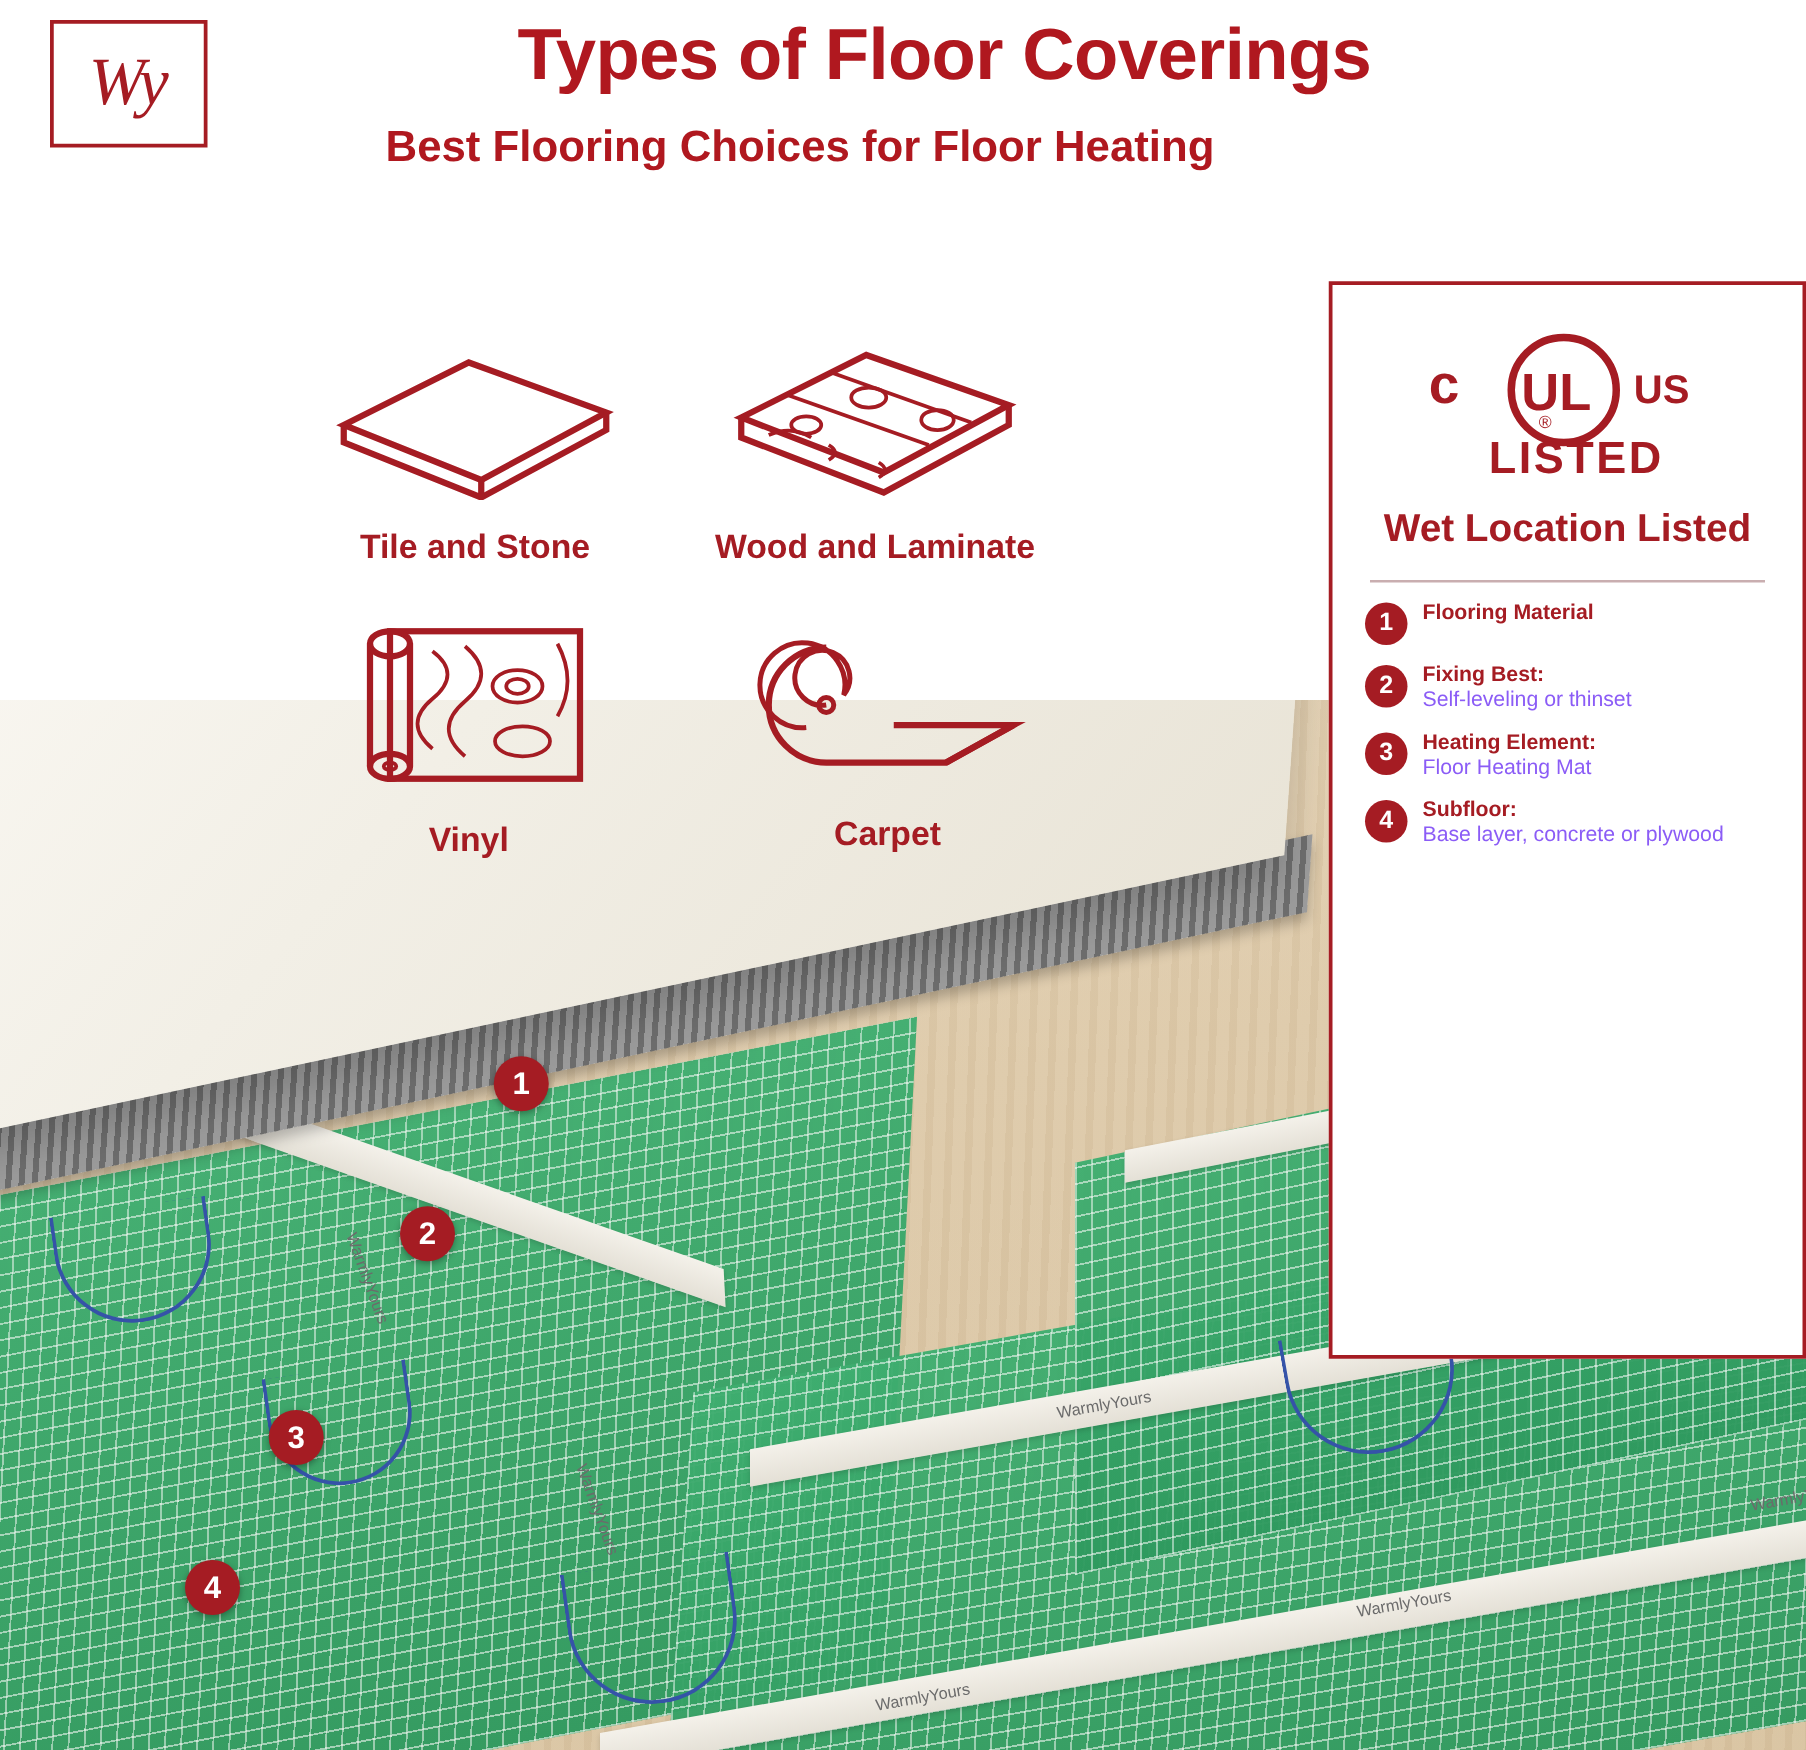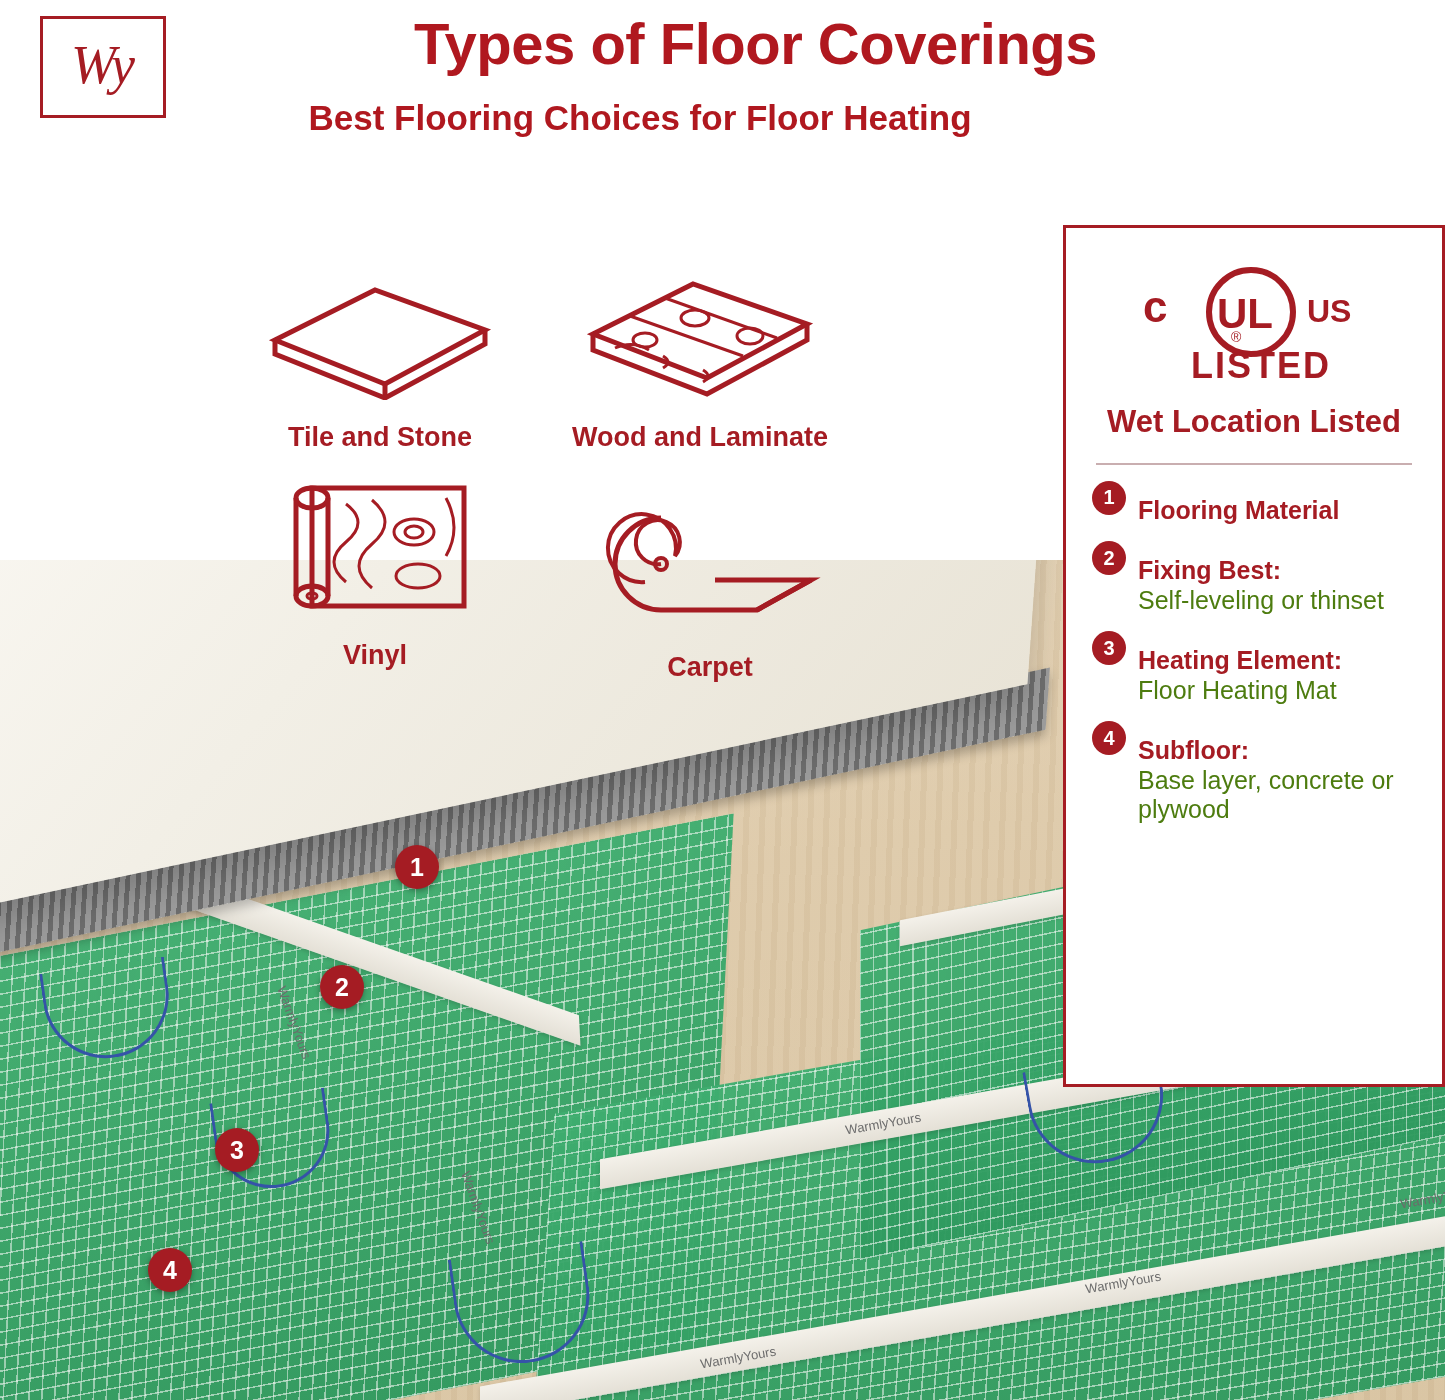--- a/index.html
+++ b/index.html
@@ -82,22 +82,22 @@
   .ul-wrap{text-align:center;margin-top:20px;}
   .panel h2{color:#a51c23;font-size:31px;line-height:1.18;margin:16px 0 0;text-align:center;font-weight:bold;}
   .panel h3{color:#a51c23;font-size:31px;line-height:1.18;margin:14px 0 0;text-align:center;font-weight:bold;}
   .rule{height:2px;background:#c9aeb0;margin:22px 4px 14px;}
   .legend-row{display:flex;align-items:flex-start;margin-bottom:14px;}
   .badge{
     flex:0 0 auto;width:34px;height:34px;border-radius:50%;background:#a51c23;color:#fff;
     font-size:20px;font-weight:bold;display:flex;align-items:center;justify-content:center;
     margin-right:12px;margin-top:2px;
   }
-  .legend-txt{color:#a51c23;font-size:25px;line-height:1.18;font-weight:bold;margin-top:17px;}
-  .legend-txt .sub{display:block;font-weight:normal;color:#4d7c0f;}
+  .legend-txt{color:#a51c23;font-size:17px;line-height:1.18;font-weight:bold;}
+  .legend-txt .sub{display:block;font-weight:normal;color:#8b5cf6;}
 
   
   .callout{
     position:absolute;width:44px;height:44px;border-radius:50%;
     background:#a51c23;color:#fff;font-size:25px;font-weight:bold;
     display:flex;align-items:center;justify-content:center;
     box-shadow:0 2px 6px rgba(0,0,0,.35);
   }
   .wm{position:absolute;color:#6b6b6b;font-size:13px;font-family:"Liberation Sans",sans-serif;white-space:nowrap;}
 </style>
@@ -159,21 +159,21 @@
       <ellipse cx="60" cy="62" rx="12" ry="7" fill="none" stroke="#a51c23" stroke-width="3"></ellipse>
       <ellipse cx="110" cy="40" rx="14" ry="8" fill="none" stroke="#a51c23" stroke-width="3"></ellipse>
       <ellipse cx="165" cy="58" rx="13" ry="8" fill="none" stroke="#a51c23" stroke-width="3"></ellipse>
       <path d="M30 70 q18 -8 34 2" fill="none" stroke="#a51c23" stroke-width="3"></path>
       <path d="M118 92 q10 6 0 12" fill="none" stroke="#a51c23" stroke-width="3"></path>
       <path d="M78 78 q10 6 0 12" fill="none" stroke="#a51c23" stroke-width="3"></path>
     </svg>
     <div class="lbl">Wood and Laminate</div>
   </div>
 
-  <div class="cov" style="left:230px;top:478px;width:290px;">
+  <div class="cov" style="left:230px;top:495px;width:290px;">
     <svg width="215" height="140" viewBox="0 0 215 140">
       <rect x="44" y="10" width="152" height="118" fill="none" stroke="#a51c23" stroke-width="5"></rect>
       <ellipse cx="44" cy="20" rx="16" ry="10" fill="none" stroke="#a51c23" stroke-width="5"></ellipse>
       <path d="M28 20 v98" stroke="#a51c23" stroke-width="5" fill="none"></path>
       <path d="M60 20 v98" stroke="#a51c23" stroke-width="5" fill="none"></path>
       <ellipse cx="44" cy="118" rx="16" ry="10" fill="none" stroke="#a51c23" stroke-width="5"></ellipse>
       <ellipse cx="44" cy="118" rx="5" ry="3" fill="none" stroke="#a51c23" stroke-width="3"></ellipse>
       <path d="M78 26 q24 18 0 38 q-24 20 0 40" fill="none" stroke="#a51c23" stroke-width="3"></path>
       <path d="M104 22 q26 22 0 44 q-26 22 0 44" fill="none" stroke="#a51c23" stroke-width="3"></path>
       <ellipse cx="146" cy="54" rx="20" ry="13" fill="none" stroke="#a51c23" stroke-width="3"></ellipse>

